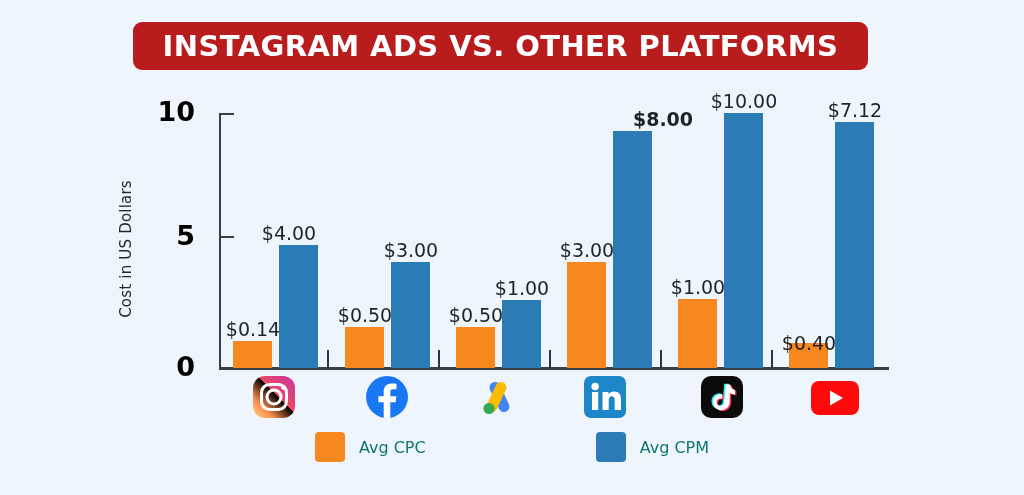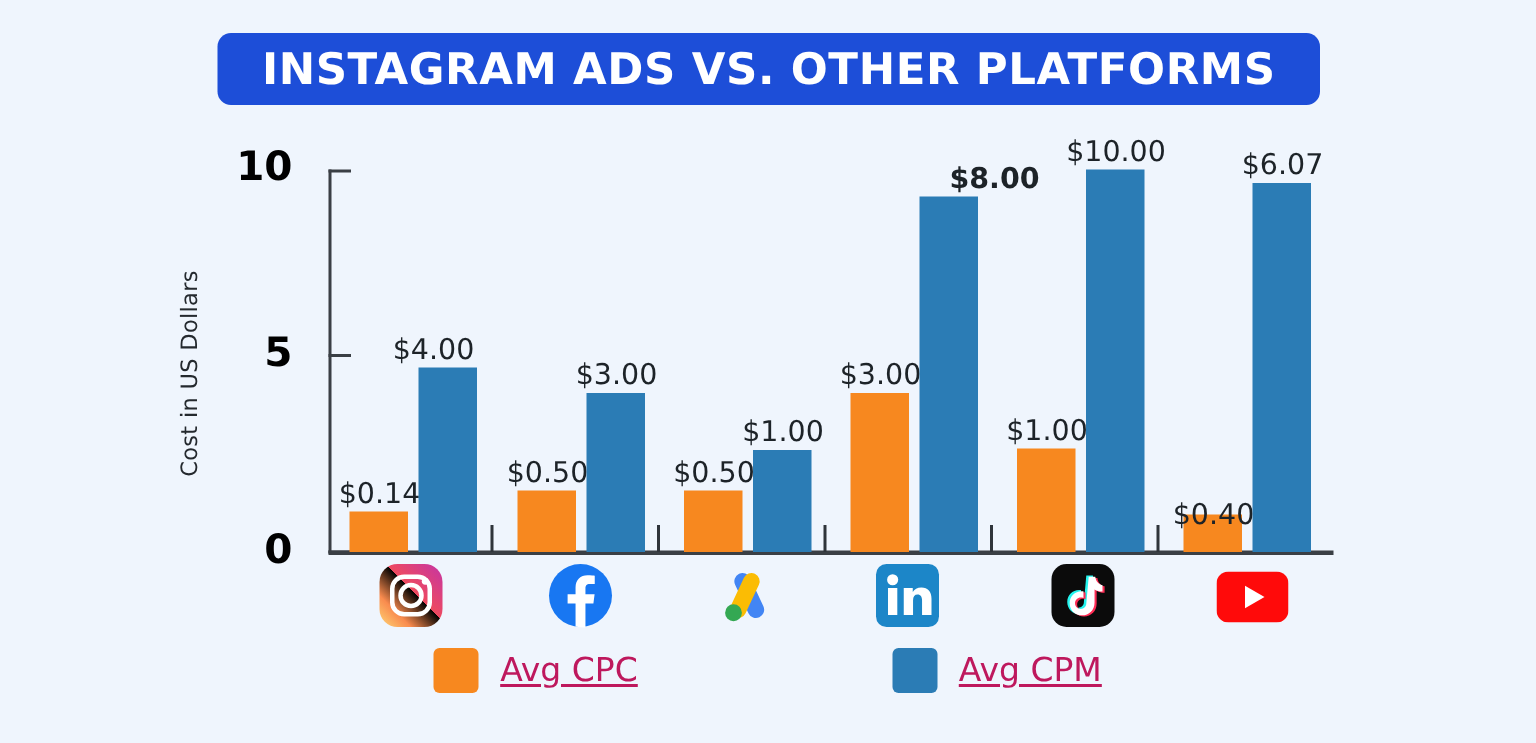--- a/index.html
+++ b/index.html
@@ -11,25 +11,25 @@
     height: 495px;
     background: #eff5fd;
     font-family: "DejaVu Sans", sans-serif;
     overflow: hidden;
     position: relative;
   }
 
   
   .title-banner {
     position: absolute;
-    left: 145px;
+    left: 133px;
     top: 22px;
     width: 735px;
     height: 48px;
-    background: #1d4ed8;
+    background: #b91c1c;
     border-radius: 9px;
     display: flex;
     align-items: center;
     justify-content: center;
   }
   .title-text {
     color: #ffffff;
     font-family: "DejaVu Sans", sans-serif;
     font-size: 29px;
     font-weight: bold;
@@ -143,23 +143,22 @@
     gap: 14px;
   }
   .legend-swatch {
     width: 30px;
     height: 30px;
     border-radius: 4px;
   }
   .legend-swatch.cpc { background: #f7881f; }
   .legend-swatch.cpm { background: #2b7cb5; }
   .legend-label {
-    font-size: 22px;
-    color: #be185d;
-    text-decoration: underline;
+    font-size: 16px;
+    color: #0f766e;
   }
 </style>
 </head>
 <body>
 
 <div class="title-banner">
   <span class="title-text">INSTAGRAM ADS VS. OTHER PLATFORMS</span>
 </div>
 
 <div class="chart-area">
@@ -204,21 +203,21 @@
   <div class="bar-label" style="left:663px; top:108px;font-weight:bold;">$8.00</div>
 
   <div class="bar cpc" style="left:678px; width:39px; height:69px;"></div>
   <div class="bar-label" style="left:698px; top:276px;">$1.00</div>
   <div class="bar cpm" style="left:724px; width:39px; height:255px;"></div>
   <div class="bar-label" style="left:744px; top:90px;">$10.00</div>
 
   <div class="bar cpc" style="left:789px; width:39px; height:25px;"></div>
   <div class="bar-label" style="left:809px; top:332px;">$0.40</div>
   <div class="bar cpm" style="left:835px; width:39px; height:246px;"></div>
-  <div class="bar-label" style="left:855px; top:99px;">$6.07</div>
+  <div class="bar-label" style="left:855px; top:99px;">$7.12</div>
 
   <div class="plat-icon" style="left:274px;">
     <svg viewBox="0 0 44 44" width="44" height="44">
       <defs>
         <linearGradient id="igGrad" x1="0%" y1="100%" x2="100%" y2="0%">
           <stop offset="0%" stop-color="#FFD776"></stop>
           <stop offset="25%" stop-color="#F98B4E"></stop>
           <stop offset="55%" stop-color="#EE4munication"></stop>
           <stop offset="55%" stop-color="#EE4A5F"></stop>
           <stop offset="100%" stop-color="#C534A5"></stop>

